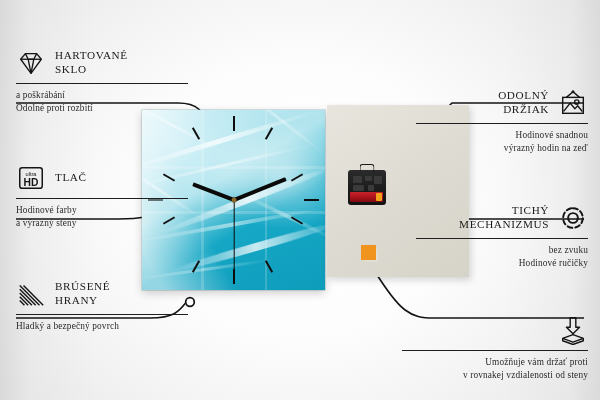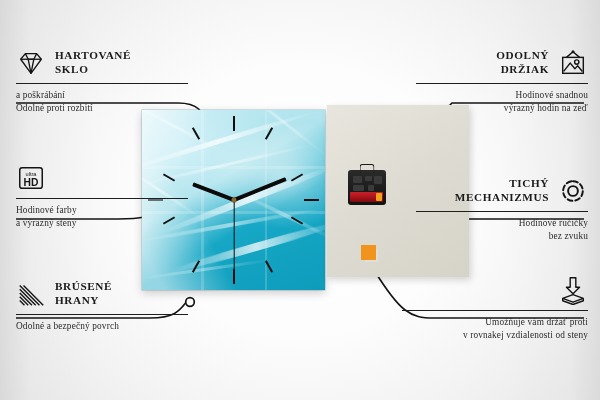--- a/index.html
+++ b/index.html
@@ -17,42 +17,42 @@
   #stage::before{
     content:"";position:absolute;inset:0;pointer-events:none;
     background:
       linear-gradient(90deg, rgba(205,205,205,.55) 0%, rgba(225,225,225,.25) 5%, rgba(255,255,255,0) 16%,
                              rgba(255,255,255,0) 84%, rgba(225,225,225,.25) 95%, rgba(205,205,205,.5) 100%);
   }
 
   
   .feat{position:absolute;width:172px;}
   .feat.left{left:16px;text-align:left;}
-  .feat.right{right:12px;text-align:right;}
+  .feat.right{right:12px;text-align:right;margin-top:40px;}
 
   .feat .head{display:flex;align-items:center;gap:9px;}
   .feat.right .head{flex-direction:row-reverse;}
   .feat .icon{width:30px;height:30px;flex:0 0 30px;display:block;}
   .feat .title{
-    font-size:11.2px;font-weight:700;letter-spacing:.6px;line-height:1.22;
+    font-size:11.2px;font-weight:400;letter-spacing:.6px;line-height:1.22;
     color:#1a1a1a;text-transform:uppercase;
   }
   .feat .rule{
     height:0;border-top:1.3px solid #1e1e1e;margin:5px 0 5px 0;width:100%;
   }
   .feat .desc{
     font-size:9.3px;line-height:1.38;color:#2a2a2a;letter-spacing:.15px;
   }
 
   
   #f-glass   {top:48px;}
   #f-print   {top:163px;}
   #f-edges   {top:279px;}
   #f-holder  {top:48px;}
-  #f-mech    {top:176px;text-align:right;}
+  #f-mech    {top:163px;text-align:right;}
   #f-foam    {top:275px; width:186px;}
 
   
   #wires{position:absolute;left:0;top:0;width:600px;height:400px;}
 
   
   #clock{
     position:absolute;left:142px;top:110px;width:183px;height:180px;
     background:
       linear-gradient(118deg, rgba(255,255,255,.72) 0%, rgba(255,255,255,0) 26%),
@@ -213,20 +213,21 @@
   </div>
 
   <div class="feat left" id="f-print">
     <div class="head">
       <svg class="icon" viewBox="0 0 32 32">
         <rect x="4" y="5" width="24" height="22" rx="2.5" fill="none" stroke="#141414" stroke-width="1.6"></rect>
         <text x="16" y="14" font-family="Liberation Sans, sans-serif" font-size="6" text-anchor="middle" fill="#141414">ultra</text>
         <text x="16" y="24" font-family="Liberation Sans, sans-serif" font-size="11" font-weight="bold" text-anchor="middle" fill="#141414">HD</text>
       </svg>
       <div class="title">
+        <div>TLAČ</div>
       </div>
     </div>
     <div class="rule"></div>
     <div class="desc">
       <div>Hodinové farby</div>
       <div>a výrazný steny</div>
     </div>
   </div>
 
   <div class="feat left" id="f-edges">
@@ -241,21 +242,21 @@
             <path d="M8,7 L29,28"></path>
         </g>
       </svg>
       <div class="title">
         <div>BRÚSENÉ</div>
         <div>HRANY</div>
       </div>
     </div>
     <div class="rule"></div>
     <div class="desc">
-      <div>Odolné a bezpečný povrch</div>
+      <div>Hladký a bezpečný povrch</div>
     </div>
   </div>
 
   <div class="feat right" id="f-holder">
     <div class="head">
       <svg class="icon" viewBox="0 0 32 32">
         <g fill="none" stroke="#141414" stroke-width="1.5">
           <path d="M16,4 L9,10 M16,4 L23,10"></path>
           <rect x="5" y="10" width="22" height="17"></rect>
           <path d="M6,25 L13,16 L18,22 L21,19 L26,25"></path>
@@ -283,22 +284,22 @@
         </g>
         <circle cx="16" cy="16" r="5.2" fill="none" stroke="#141414" stroke-width="2.1"></circle>
       </svg>
       <div class="title">
         <div>TICHÝ</div>
         <div>MECHANIZMUS</div>
       </div>
     </div>
     <div class="rule"></div>
     <div class="desc">
+      <div>bez zvuku</div>
       <div>Hodinové ručičky</div>
-      <div>bez zvuku</div>
     </div>
   </div>
 
   <div class="feat right" id="f-foam">
     <div class="head">
       <svg class="icon" viewBox="0 0 32 32">
         <g fill="none" stroke="#141414" stroke-width="1.5" stroke-linejoin="round">
           <path d="M13,3 H19 V13 H23 L16,20 L9,13 H13 Z"></path>
           <path d="M16,21 L5,25 L16,29 L27,25 Z"></path>
           <path d="M5,25 V27.5 L16,31.5 L27,27.5 V25"></path>

